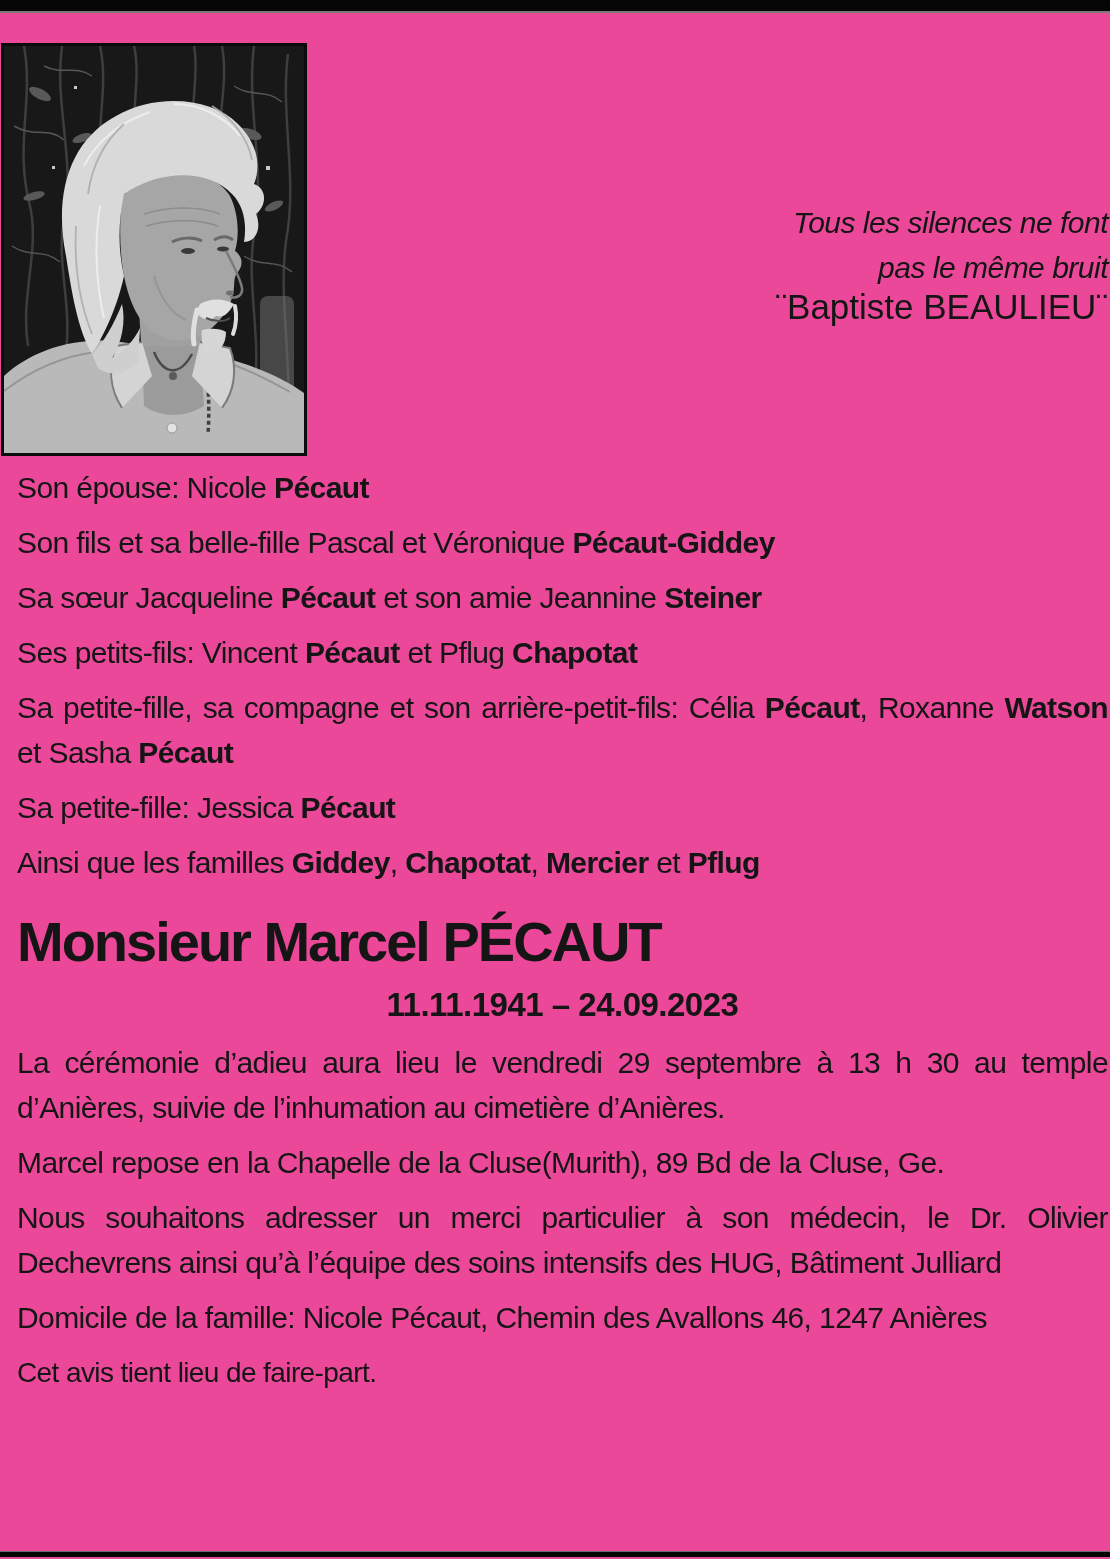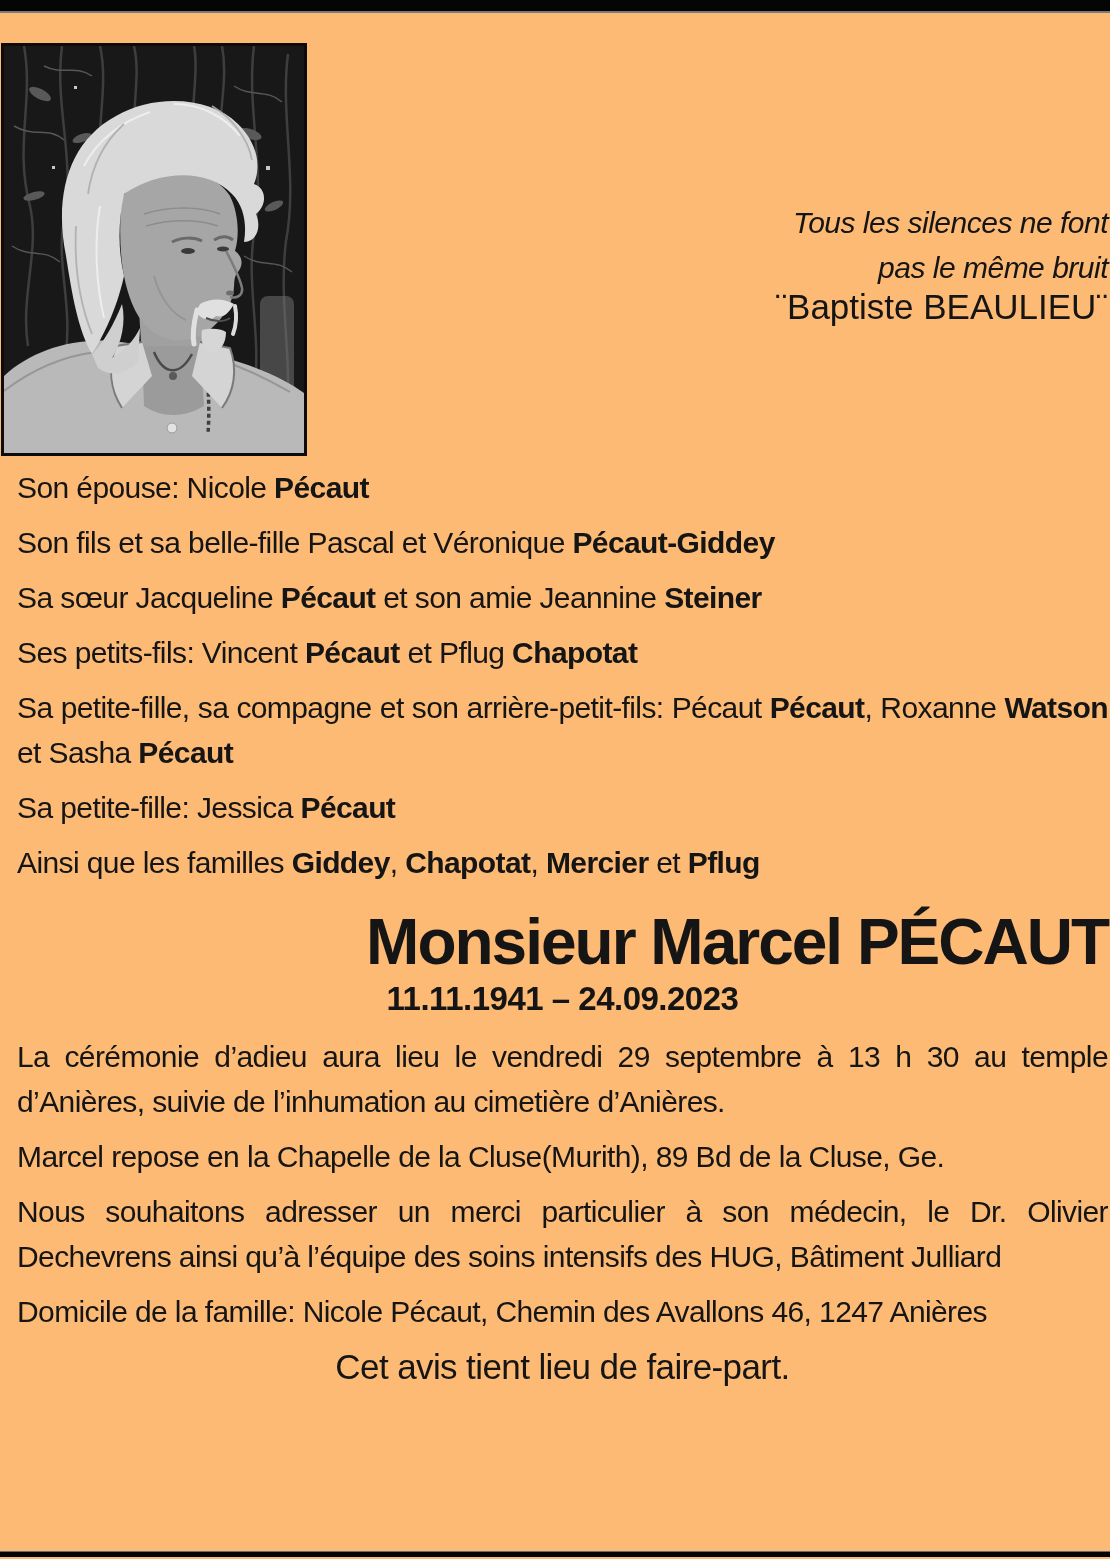--- a/index.html
+++ b/index.html
@@ -1,21 +1,21 @@
 <!DOCTYPE html>
 <html><head>
 <meta charset="utf-8">
 <style>
   * { margin:0; padding:0; box-sizing:border-box; }
   html, body { background:#ffffff; }
   .page {
     position:relative;
     width:1110px; height:1559px;
     margin:0 auto;
-    background:#fdba74;
+    background:#ec4899;
     color:#151515;
     font-family:"Liberation Sans", sans-serif;
     overflow:hidden;
   }
   .bar { position:absolute; left:0; right:0; background:#050505; }
   .bar.top { top:0; height:13px; border-bottom:2px solid #7a7a7a; }
   .bar.bottom { bottom:2px; height:6px; border-top:1px solid #6a6a6a; }
 
   .photo {
     position:absolute; left:1px; top:43px;
@@ -31,31 +31,31 @@
 
   .content { position:absolute; top:465px; left:17px; right:2px; }
   .line {
     font-size:30px; line-height:45px; letter-spacing:-0.6px;
     margin-bottom:10px; text-align:left;
   }
   .line.justify { text-align:justify; text-align-last:left; }
   .line .b { font-weight:700; }
 
   .title {
-    font-size:64px; line-height:74px; font-weight:700;
-    letter-spacing:-2px; text-align:right; white-space:nowrap;margin-top:20px;
+    font-size:56px; line-height:74px; font-weight:700;
+    letter-spacing:-2px; text-align:left; white-space:nowrap;margin-top:20px;
   }
   .dates {
     font-size:33px; line-height:40px; font-weight:700;
     letter-spacing:-0.5px; text-align:center;
-    margin-bottom:15px;
+    margin-top:6px; margin-bottom:15px;
   }
   .footer-note {
-    font-size:35px; line-height:45px; letter-spacing:-0.6px;
-    text-align:center;
+    font-size:28px; line-height:45px; letter-spacing:-0.6px;
+    text-align:left;
   }
 </style>
 </head>
 <body>
 
 <div class="page">
 
   <div class="bar top"></div>
 
   <div class="photo">
@@ -151,21 +151,21 @@
     <div class="q-line">pas le même bruit</div>
     <div class="q-author">¨Baptiste BEAULIEU¨</div>
   </div>
 
   <div class="content">
     <div id="family-list">
         <p class="line"><span>Son épouse: Nicole </span><span class="b">Pécaut</span></p>
         <p class="line"><span>Son fils et sa belle-fille Pascal et Véronique </span><span class="b">Pécaut-Giddey</span></p>
         <p class="line"><span>Sa sœur Jacqueline </span><span class="b">Pécaut</span><span> et son amie Jeannine </span><span class="b">Steiner</span></p>
         <p class="line"><span>Ses petits-fils: Vincent </span><span class="b">Pécaut</span><span> et Pflug </span><span class="b">Chapotat</span></p>
-        <p class="line justify"><span>Sa petite-fille, sa compagne et son arrière-petit-fils: Pécaut </span><span class="b">Pécaut</span><span>, Roxanne </span><span class="b">Watson</span><span> et Sasha </span><span class="b">Pécaut</span></p>
+        <p class="line justify"><span>Sa petite-fille, sa compagne et son arrière-petit-fils: Célia </span><span class="b">Pécaut</span><span>, Roxanne </span><span class="b">Watson</span><span> et Sasha </span><span class="b">Pécaut</span></p>
         <p class="line"><span>Sa petite-fille: Jessica </span><span class="b">Pécaut</span></p>
         <p class="line"><span>Ainsi que les familles </span><span class="b">Giddey</span><span>, </span><span class="b">Chapotat</span><span>, </span><span class="b">Mercier</span><span> et </span><span class="b">Pflug</span></p>
       </div>
     <h1 class="title">Monsieur Marcel PÉCAUT</h1>
     <div class="dates">11.11.1941 – 24.09.2023</div>
     <div id="details-list">
         <p class="line justify">La cérémonie d’adieu aura lieu le vendredi 29 septembre à 13 h 30 au temple d’Anières, suivie de l’inhumation au cimetière d’Anières.</p>
         <p class="line">Marcel repose en la Chapelle de la Cluse(Murith), 89 Bd de la Cluse, Ge.</p>
         <p class="line justify">Nous souhaitons adresser un merci particulier à son médecin, le Dr. Olivier Dechevrens ainsi qu’à l’équipe des soins intensifs des HUG, Bâtiment Julliard</p>
         <p class="line">Domicile de la famille: Nicole Pécaut, Chemin des Avallons 46, 1247 Anières</p>

